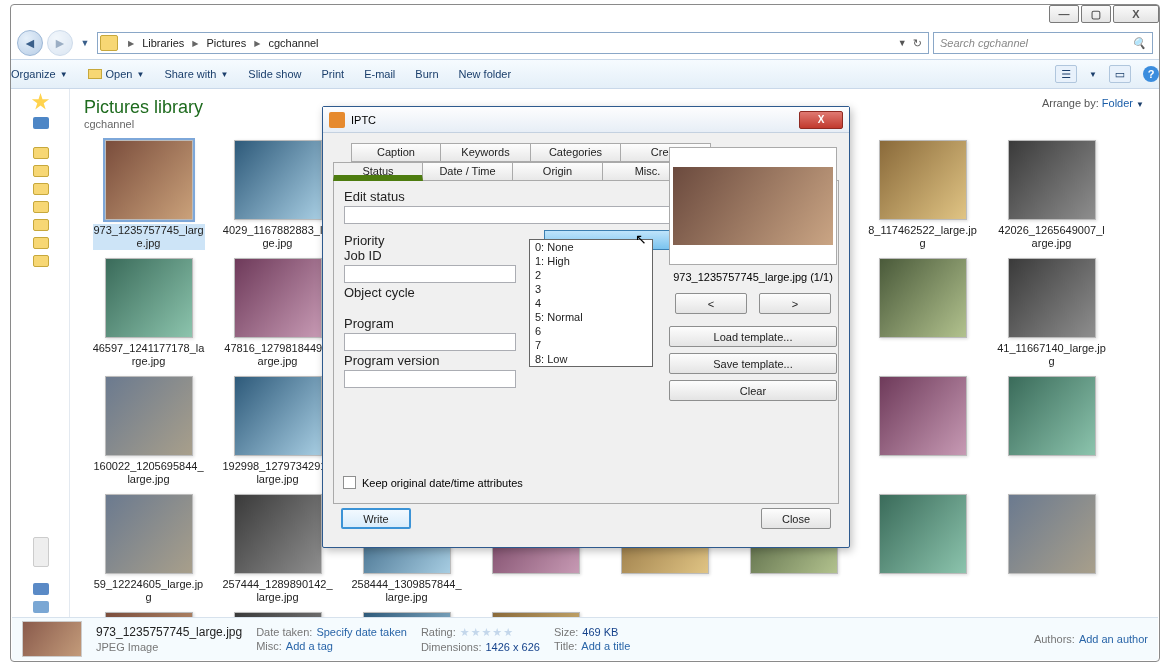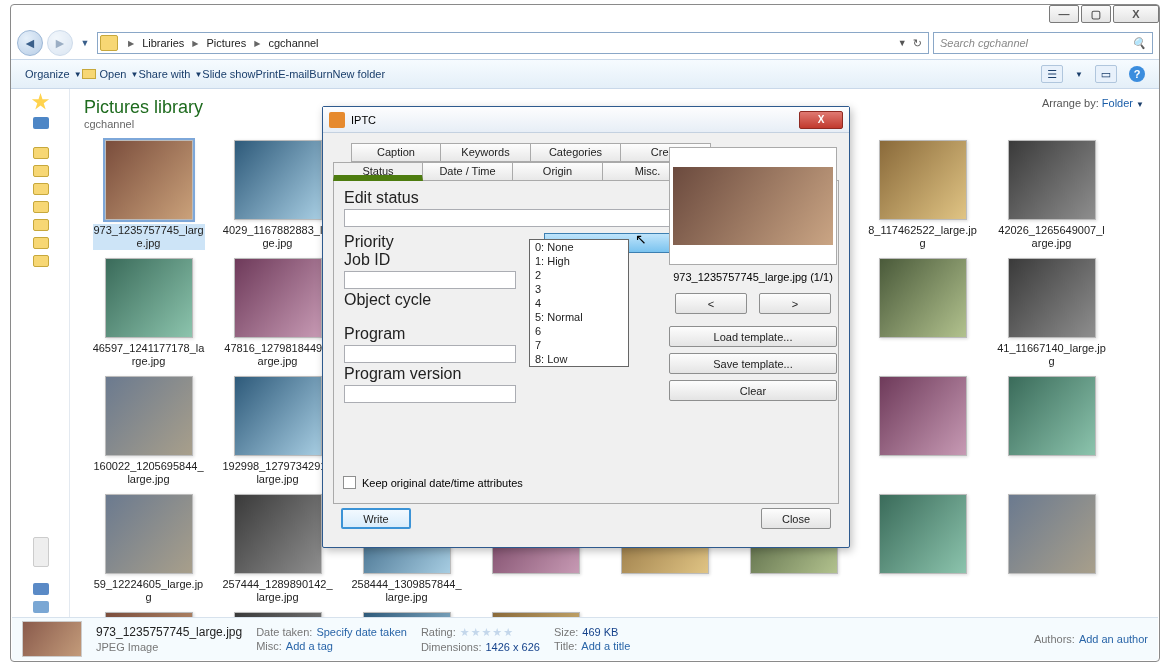--- a/index.html
+++ b/index.html
@@ -17,21 +17,21 @@
 .navbtn { width: 26px; height: 26px; border-radius: 50%; border: 1px solid #9cb7d6; background: radial-gradient(circle at 35% 30%, #e6f0fa, #b7cde6); display: flex; align-items: center; justify-content: center; color: #3a5f8a; font-size: 14px; }
 .navsmall { width: 16px; height: 22px; display: flex; align-items: center; justify-content: center; color: #3a5f8a; font-size: 9px; }
 .addressbar { flex: 1; height: 22px; border: 1px solid #8aa7c7; background: #fff; display: flex; align-items: center; padding: 0 2px; }
 .addr-icon { width: 18px; height: 16px; background: #f7d774; border: 1px solid #c7a83c; border-radius: 2px; margin-right: 6px; }
 .crumb { padding: 0 4px; color: #222; display: flex; align-items: center; height: 100%; }
 .crumb-sep { color: #666; padding: 0 4px; font-size: 8px; }
 .addr-right { margin-left: auto; display: flex; align-items: center; color: #555; gap: 6px; padding-right: 4px; }
 .searchbox { width: 220px; height: 22px; border: 1px solid #8aa7c7; background: #fff; display: flex; align-items: center; padding: 0 6px; color: #888; font-style: italic; justify-content: space-between; }
 
 
-.toolbar { height: 30px; background: linear-gradient(#f6fbff,#e4eff8); border-top: 1px solid #c9d8e9; border-bottom: 1px solid #c9d8e9; display: flex; align-items: center; padding: 0 14px; color: #1a3e6b; }
+.toolbar { height: 30px; background: linear-gradient(#f6fbff,#e4eff8); border-top: 1px solid #c9d8e9; border-bottom: 1px solid #c9d8e9; display: flex; align-items: center; padding: 0 0; gap: 20px; color: #1a3e6b; }
 .tb-item { display: flex; align-items: center; gap: 4px; }
 .tb-drop { font-size: 8px; color: #1a3e6b; }
 .tb-right { margin-left: auto; display: flex; align-items: center; gap: 12px; }
 .tb-mini { width: 22px; height: 18px; border: 1px solid #b0c6dd; background: #e8f1fb; border-radius: 2px; display:flex;align-items:center;justify-content:center; }
 .tb-open-icon { width:14px; height:10px; background:#f7d774; border:1px solid #c7a83c; position:relative; }
 .tb-help { width:16px; height:16px; border-radius:50%; background:#3b8dde; color:#fff; font-weight:bold; text-align:center; line-height:16px; font-size:11px; }
 
 
 .main { position: absolute; top: 84px; left: 1px; right: 1px; bottom: 44px; display: flex; }
 .sidebar { width: 58px; border-right: 1px solid #e3e9f0; padding: 4px 2px; display: flex; flex-direction: column; align-items: center; gap: 6px; }
@@ -76,27 +76,27 @@
 .tabs { position: relative; }
 .tabrow { display: flex; }
 .tab { height: 19px; border: 1px solid #aaa; background: linear-gradient(#fdfdfd,#e8e8e8); padding: 2px 0; text-align:center; font-size: 11px; color: #222; }
 .tab + .tab { border-left: none; }
 .tabrow.top .tab { width: 90px; margin-left: 0; }
 .tabrow.top { margin-left: 18px; }
 .tabrow.bot .tab { width: 90px; }
 .tab.active { background: #f0f0f0; border-bottom: 6px solid #4d7c0f; position: relative; z-index: 2; }
 .tabpanel { border: 1px solid #aaa; margin-top: -1px; height: 324px; background: #f0f0f0; padding: 8px 10px; }
 .fld { margin-bottom: 2px; }
-.fld label { display: block; font-size: 16px; color: #222; margin-bottom: 2px; }
+.fld label { display: block; font-size: 13px; color: #222; margin-bottom: 2px; }
 .fld input { width: 100%; height: 18px; border: 1px solid #abadb3; background: #fff; padding: 0 3px; font-size: 11px; }
 .row2 { display: flex; gap: 16px; align-items: flex-end; }
 .row2 .half { width: 172px; }
 .combo { flex:1; margin-left: 12px; height: 20px; border: 1px solid #3c7fb1; background: linear-gradient(#bfe4fb,#7ac3ef); display:flex; align-items:center; justify-content:flex-end; padding-right:4px; }
 .combo .arr { border-left:4px solid transparent; border-right:4px solid transparent; border-top:5px solid #333; }
-.dropdown { position: absolute; left: 196px; top: 96px; width: 100px; border: 1px solid #666; background: #fff; z-index: 5; }
+.dropdown { position: absolute; left: 196px; top: 96px; width: 124px; border: 1px solid #666; background: #fff; z-index: 5; }
 .dropdown div { padding: 1px 5px; font-size: 11px; color: #222; }
 .cursor { position:absolute; left:302px; top:88px; font-size:14px; color:#000; z-index:6; }
 .chk { position: absolute; left: 10px; bottom: 48px; display: flex; align-items: center; gap: 6px; }
 .chkbox { width: 13px; height: 13px; border: 1px solid #8e8f8f; background: #fff; }
 .dlgbtn { height: 21px; border: 1px solid #8e8f8f; background: linear-gradient(#fdfdfd,#e4e4e4); border-radius: 2px; padding: 0 10px; font-size: 11px; color: #222; }
 .write { position: absolute; left: 8px; bottom: 8px; width: 70px; border: 2px solid #3c93d6; background: linear-gradient(#f2f9ff,#d9ecfb); }
 .closeb { position: absolute; right: 8px; bottom: 8px; width: 70px; }
 
 .preview { position: absolute; top: 40px; right: 12px; width: 168px; }
 .pv-img { width: 168px; height: 118px; border: 1px solid #aaa; background:#fff; display:flex; align-items:center; justify-content:center; }

